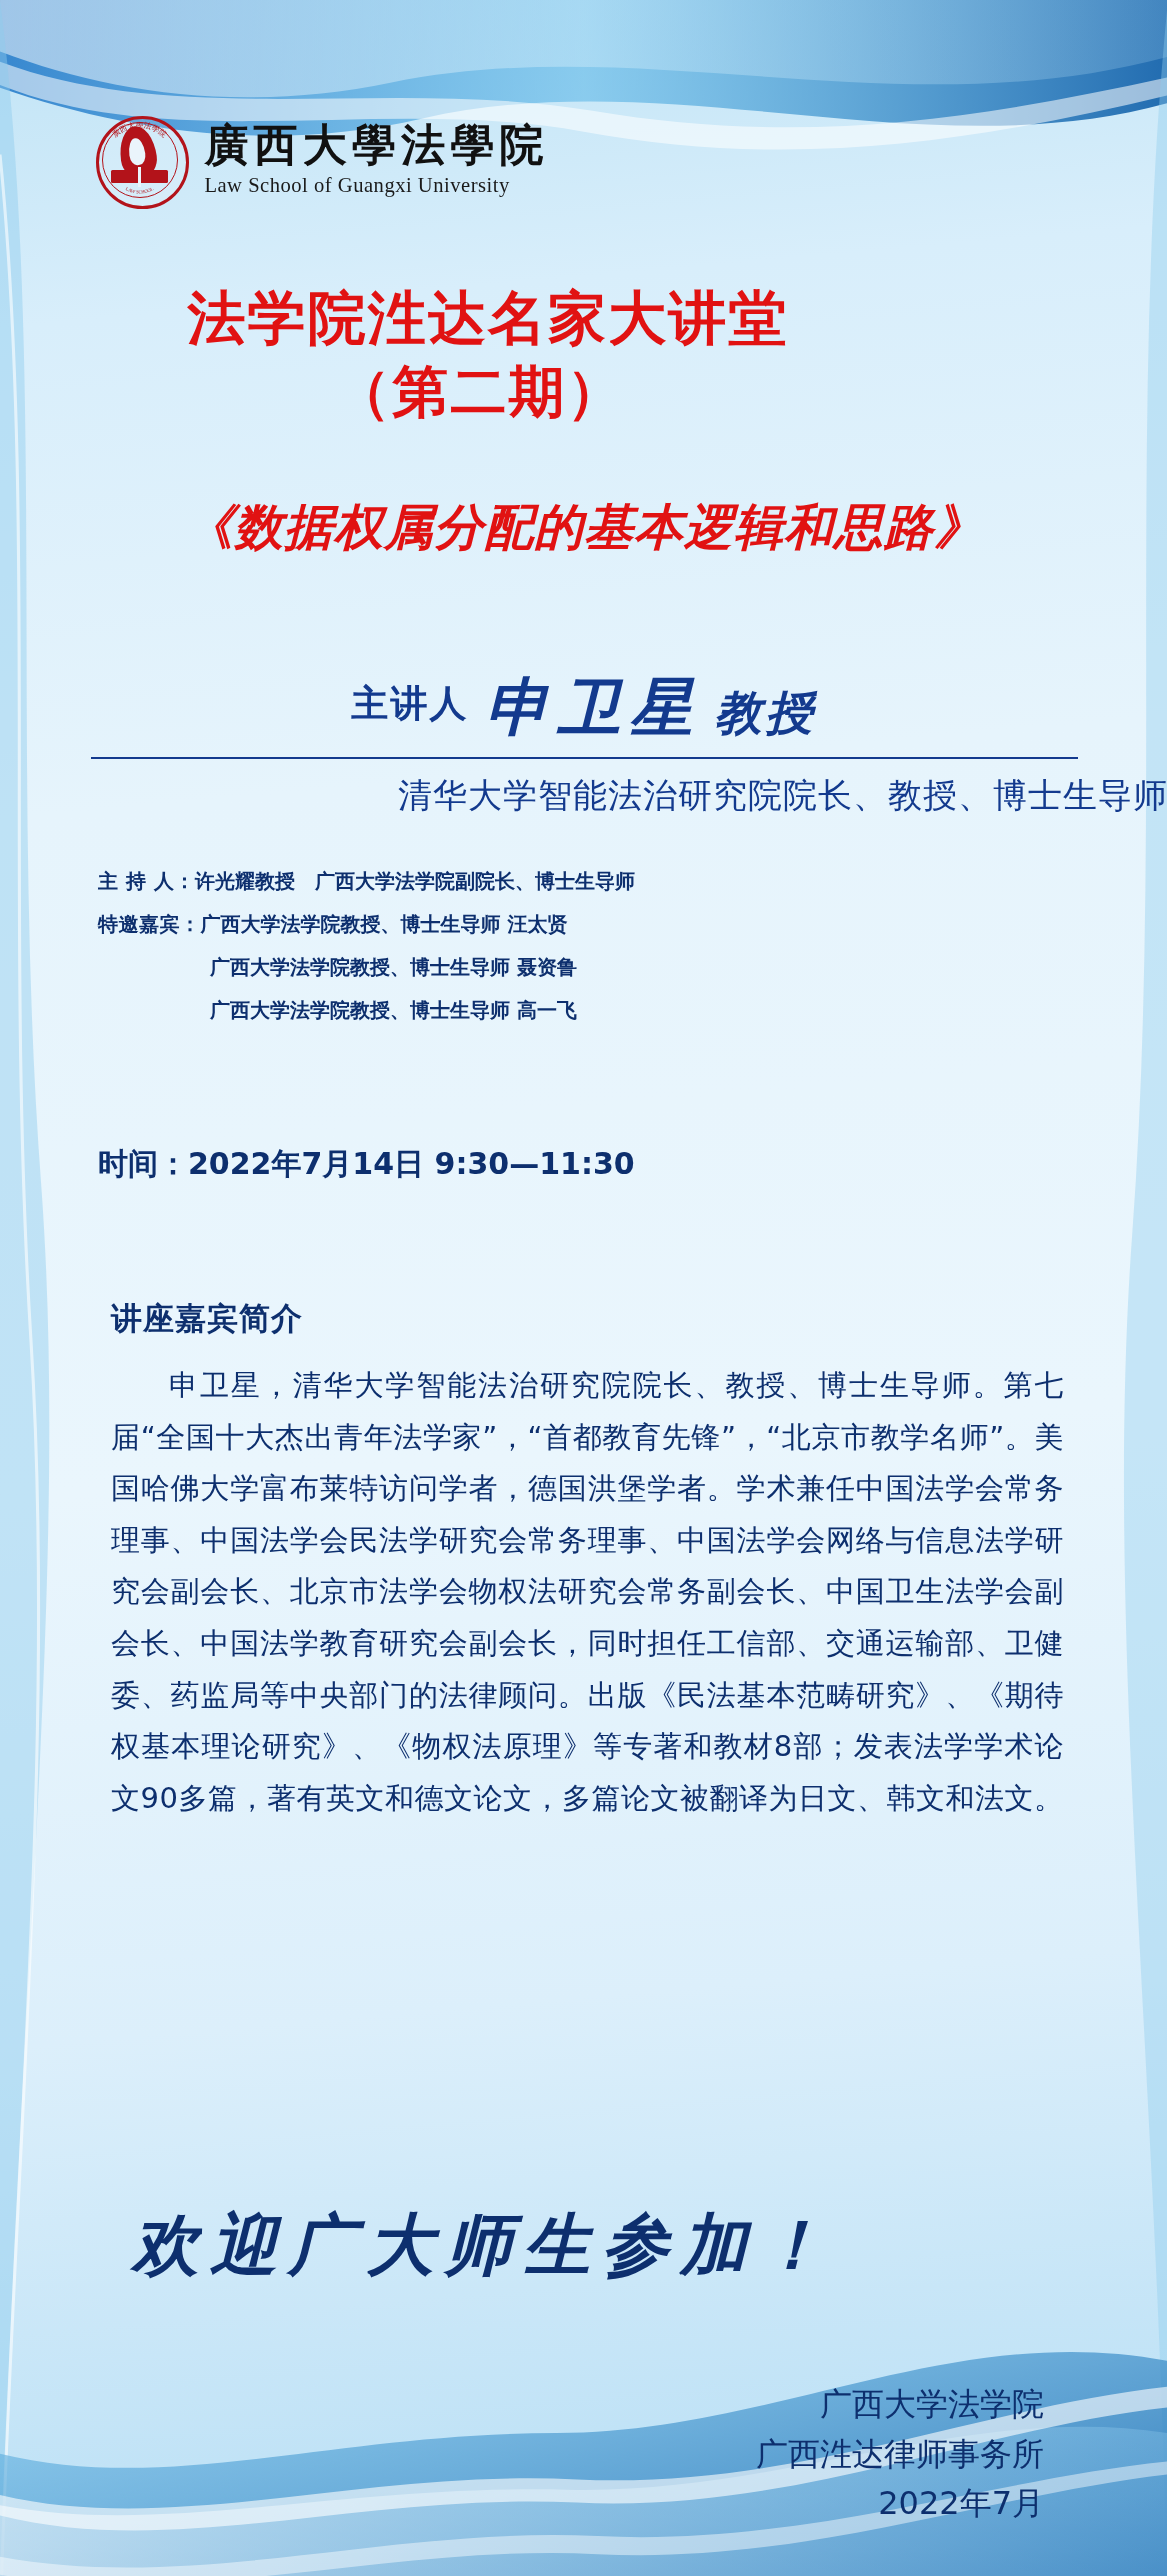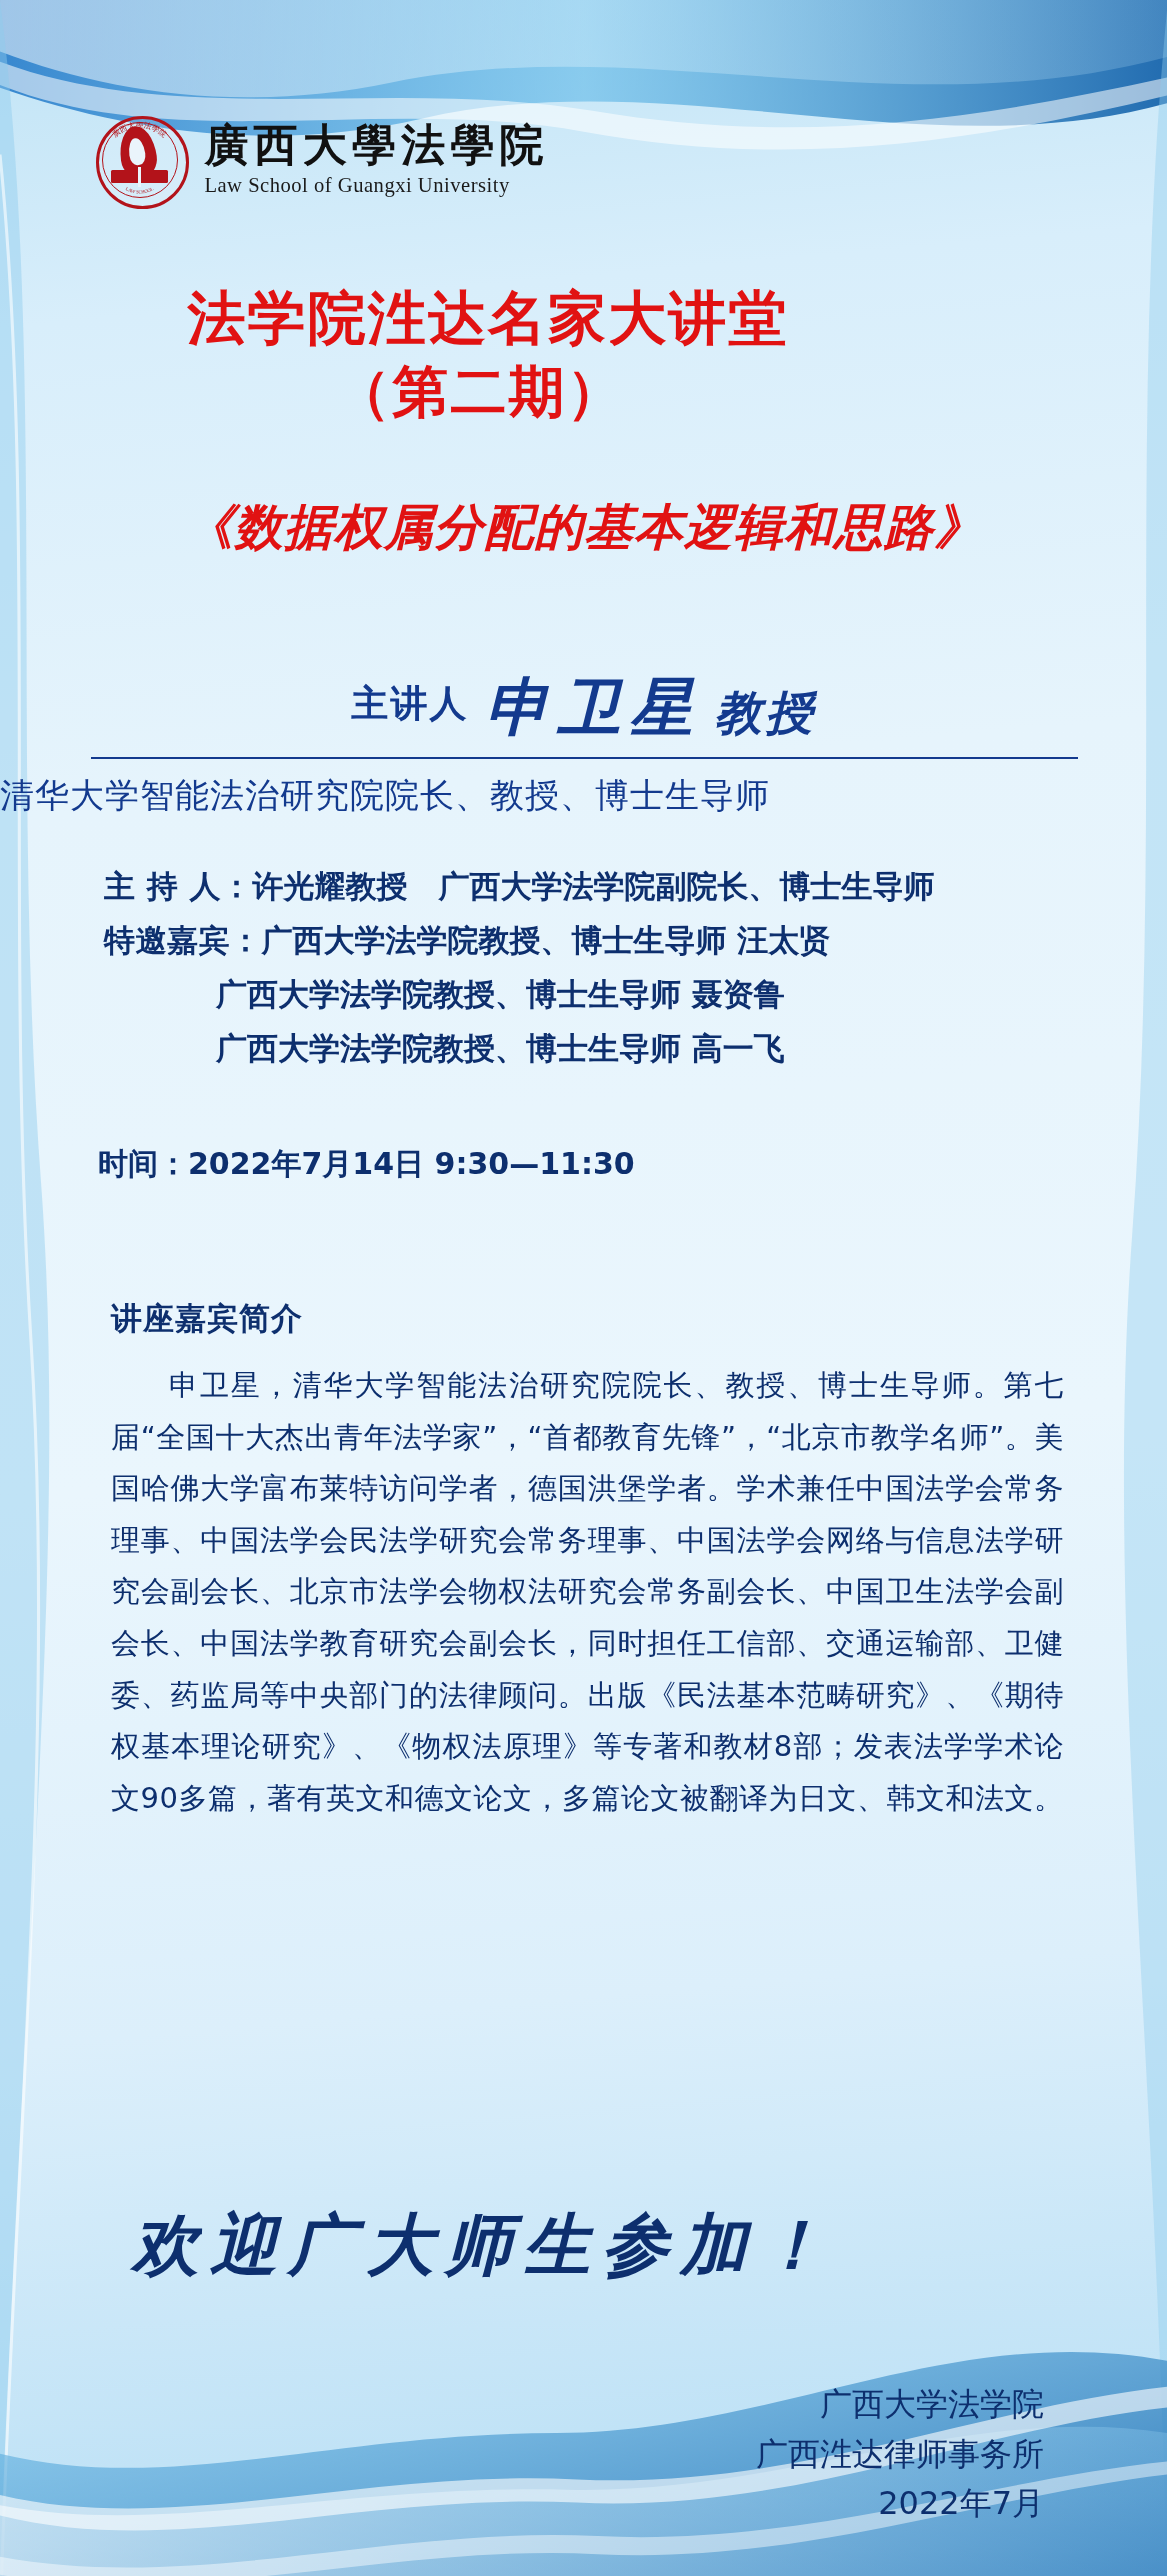--- a/index.html
+++ b/index.html
@@ -193,35 +193,35 @@
     left: 91px;
     top: 757px;
     width: 987px;
     height: 2.1px;
     background: #133a8e;
   }
   .speaker-affil {
     position: absolute;
     left: 0; top: 773px;
     width: 1168px;
-    text-align: left;
+    text-align: right;
     font-family: "DejaVu Sans", "Liberation Sans", sans-serif;
     font-size: 34px;
     color: #133a8e;
     letter-spacing: 1px;
   }
 
   
   .info {
     position: absolute;
-    left: 104px;
+    left: 98px;
     top: 871px;
     width: 979px;
     font-family: "DejaVu Sans", "Liberation Sans", sans-serif;
-    font-size: 31px;
+    font-size: 20px;
     font-weight: bold;
     color: #0d2f6e;
     line-height: 1.0;
   }
   .info-line {
     margin-bottom: 23px;
     white-space: nowrap;
   }
   .info-line.indent {
     padding-left: 112px;

